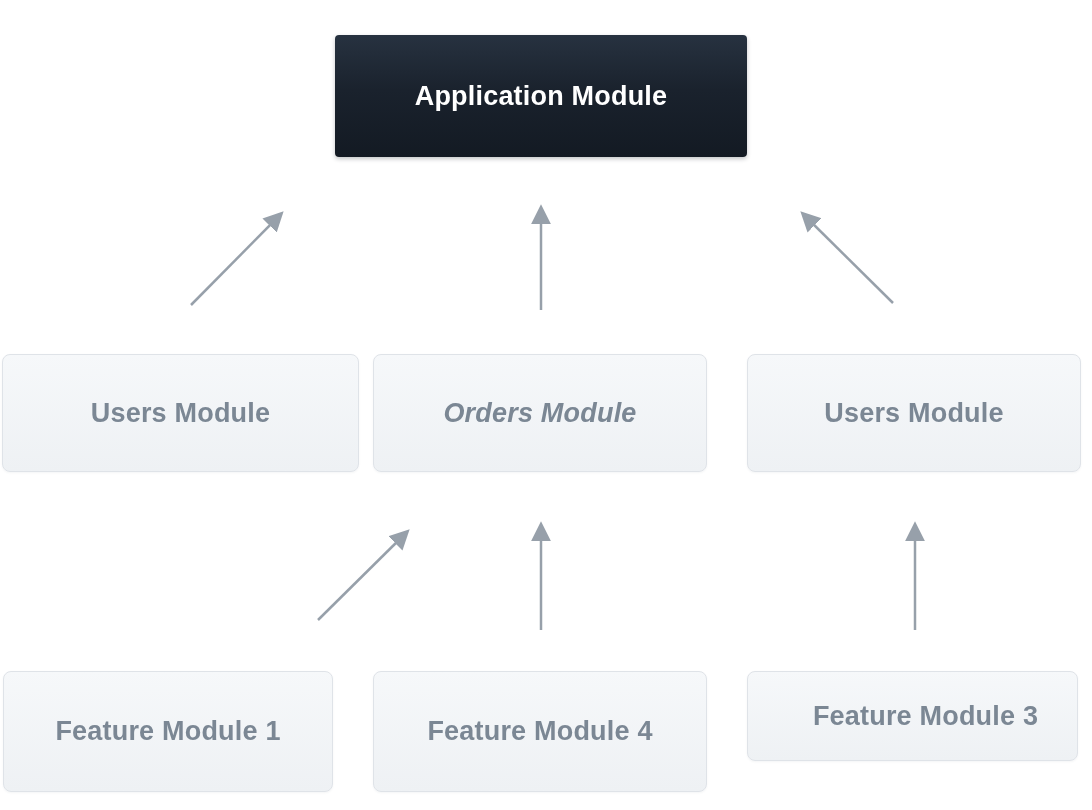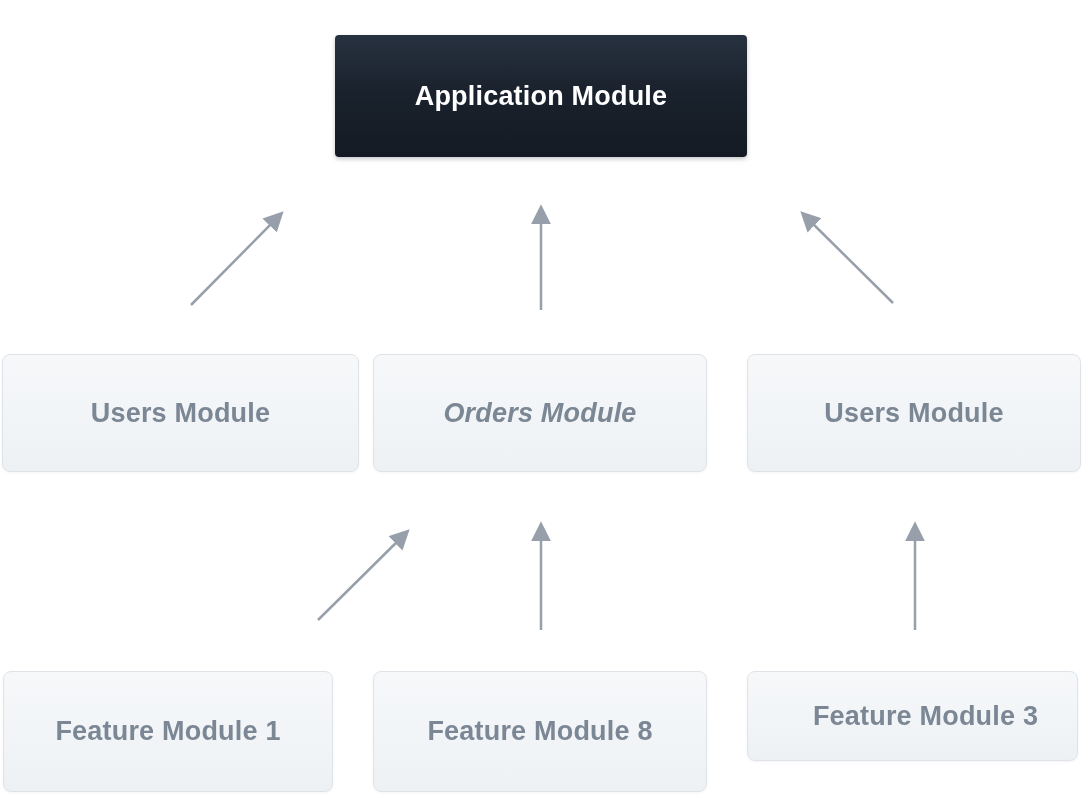--- a/index.html
+++ b/index.html
@@ -91,20 +91,20 @@
 
   <div id="node-chat" class="node node--light">
     <span>Users Module</span>
   </div>
 
   <div id="node-feature1" class="node node--light">
     <span>Feature Module 1</span>
   </div>
 
   <div id="node-feature2" class="node node--light">
-    <span>Feature Module 8</span>
+    <span>Feature Module 4</span>
   </div>
 
   <div id="node-feature3" class="node node--light">
     <span>Feature Module 3</span>
   </div>
 
 </div>
 
 </body></html>

